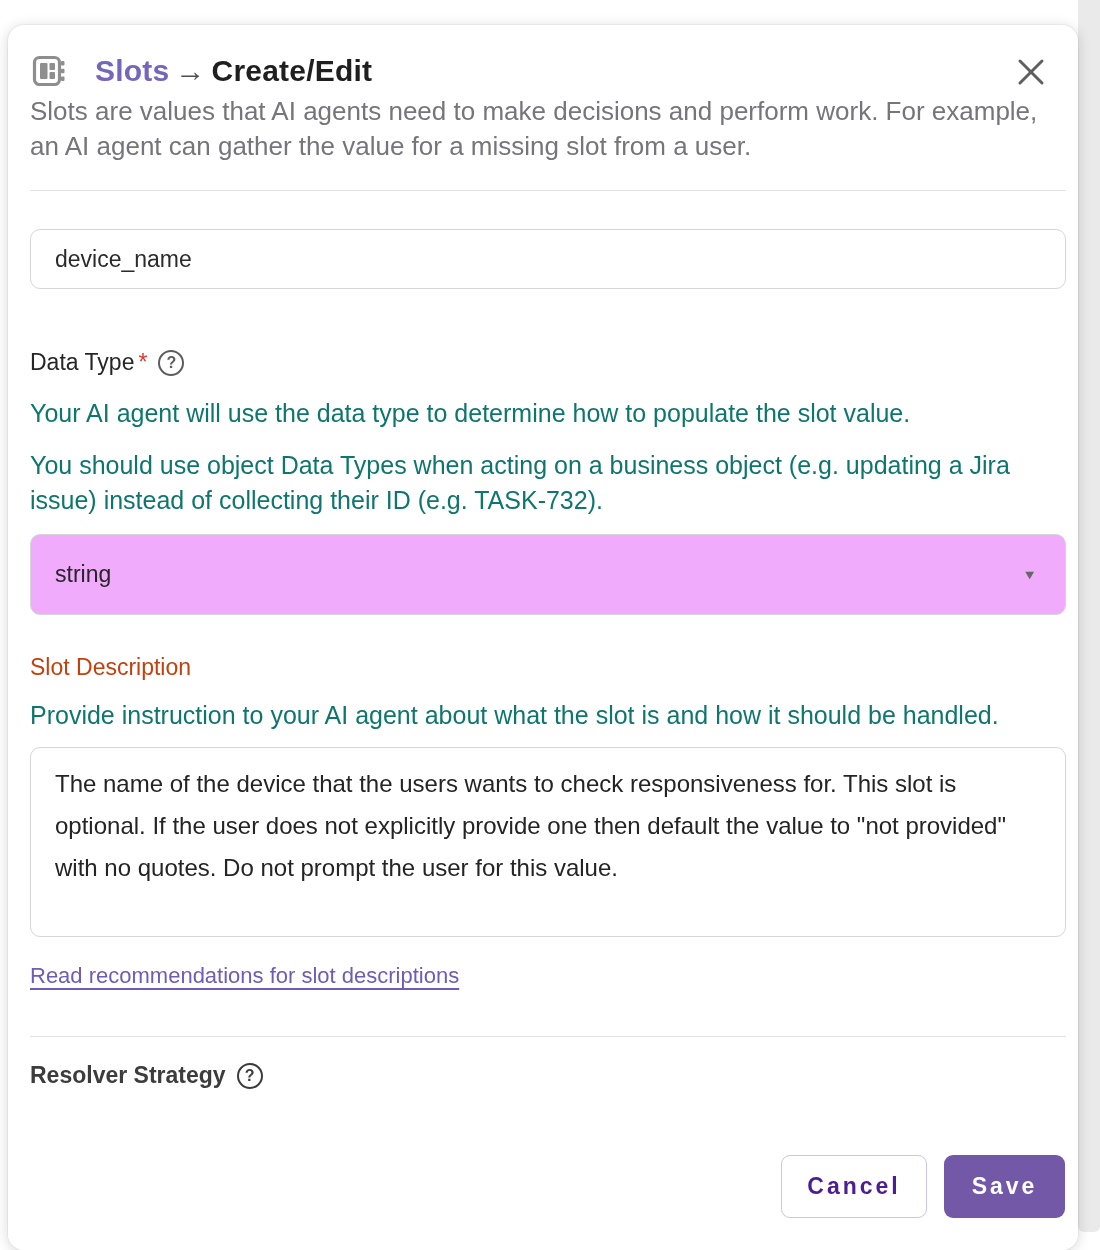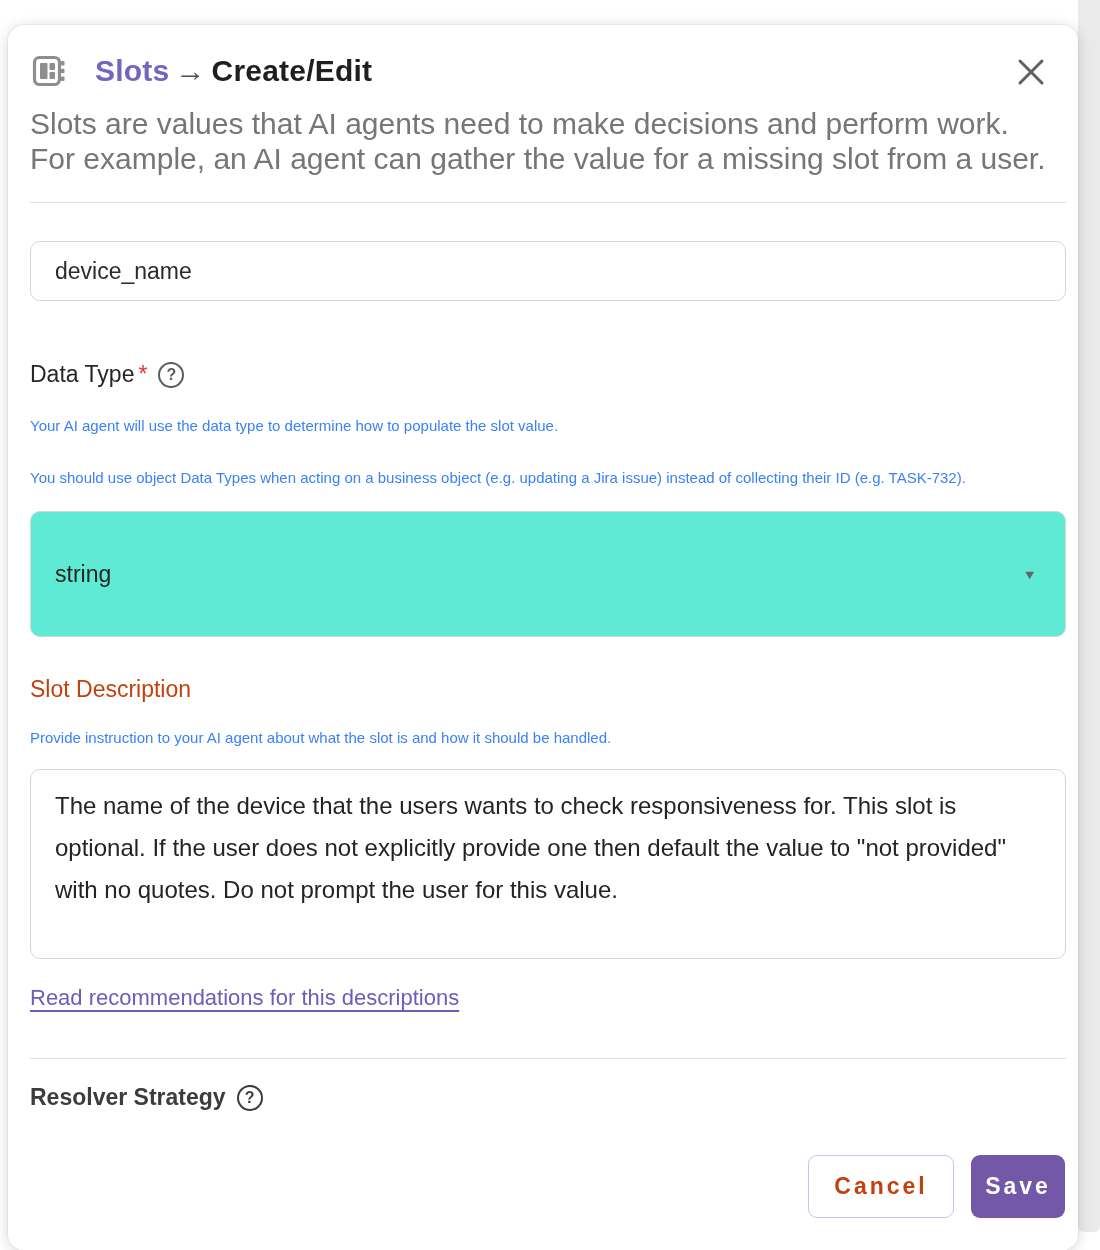--- a/index.html
+++ b/index.html
@@ -38,22 +38,22 @@
   .title .brand { color: #7565bb; }
   .title .arrow { color: #4f4f4f; font-weight: normal; padding: 0 6px; }
   .close-btn {
     position: absolute; top: 30px; right: 30px;
     width: 34px; height: 34px;
     display: flex; align-items: center; justify-content: center;
     cursor: pointer; background: none; border: none;
   }
   
   .intro {
-    margin-top: 16px;
-    font-size: 30px; line-height: 35px; color: #75757a;
+    margin-top: 4px;
+    font-size: 26px; line-height: 35px; color: #75757a;
     max-width: 1020px;
   }
   .divider {
     border: none; border-top: 1px solid #e2e2e2;
     margin-top: 26px;
   }
   
   .name-input {
     display: block;
     margin-top: 38px;
@@ -69,32 +69,32 @@
   .field-label { font-size: 23px; color: #262626; }
   .required { color: #e0342f; font-size: 23px; margin-left: -7px; }
   .help-circle {
     width: 26px; height: 26px;
     border: 2.5px solid #5d5d5d; border-radius: 50%;
     display: inline-flex; align-items: center; justify-content: center;
     font-size: 16px; font-weight: bold; color: #5d5d5d;
     cursor: pointer; background: #fff;
   }
   .helper-text {
-    font-size: 15px; line-height: 35px; color: #3b82f6;
+    font-size: 25px; line-height: 35px; color: #0f766e;
     margin-top: 20px; max-width: 1030px;
   }
   .helper-text.tight { margin-top: 17px; }
   
   .select-box {
     margin-top: 16px;
-    width: 1036px; height: 126px;
+    width: 1036px; height: 81px;
     border: 1px solid #d6d6d6; border-radius: 10px;
     display: flex; align-items: center;
     padding: 0 28px 0 24px;
-    cursor: pointer; background: #5eead4;
+    cursor: pointer; background: #f0abfc;
   }
   .select-value { font-size: 23px; color: #262626; flex: 1; }
   .select-caret { font-size: 15px; color: #666666; transform: scaleY(0.85); }
   
   .section-label { font-size: 23px; color: #c2410c; margin-top: 39px; }
   .desc-textarea {
     display: block;
     margin-top: 14px;
     width: 1036px; height: 190px;
     border: 1px solid #d6d6d6; border-radius: 10px;
@@ -135,24 +135,24 @@
     font-family: "Liberation Sans", sans-serif;
     font-size: 23px; font-weight: bold;
     letter-spacing: 3px;
     cursor: pointer;
     display: inline-flex; align-items: center; justify-content: center;
   }
   .btn-cancel {
     width: 146px;
     background: #ffffff;
     border: 1.5px solid #cdc4e8;
-    color: #c2410c;
+    color: #4c1d95;
   }
   .btn-save {
-    width: 94px;
+    width: 121px;
     background: #7458a8;
     border: none;
     color: #ffffff;
   }
 </style>
 </head>
 <body>
 
 <div class="backdrop-strip"></div>
 
@@ -192,21 +192,21 @@
     <div class="select-box">
       <span class="select-value">string</span>
       <span class="select-caret">▼</span>
     </div>
 
     <div class="section-label">Slot Description</div>
     <p class="helper-text tight">Provide instruction to your AI agent about what the slot is and how it should be handled.</p>
 
     <textarea class="desc-textarea" style="">The name of the device that the users wants to check responsiveness for. This slot is optional. If the user does not explicitly provide one then default the value to "not provided" with no quotes. Do not prompt the user for this value.</textarea>
 
-    <a class="rec-link">Read recommendations for this descriptions</a>
+    <a class="rec-link">Read recommendations for slot descriptions</a>
 
     <hr class="divider divider2">
 
     <div class="resolver-clip-wrap">
       <div class="resolver-row">
         <span class="resolver-label">Resolver Strategy</span>
         <span class="help-circle resolver-help">?</span>
       </div>
 
     </div>

